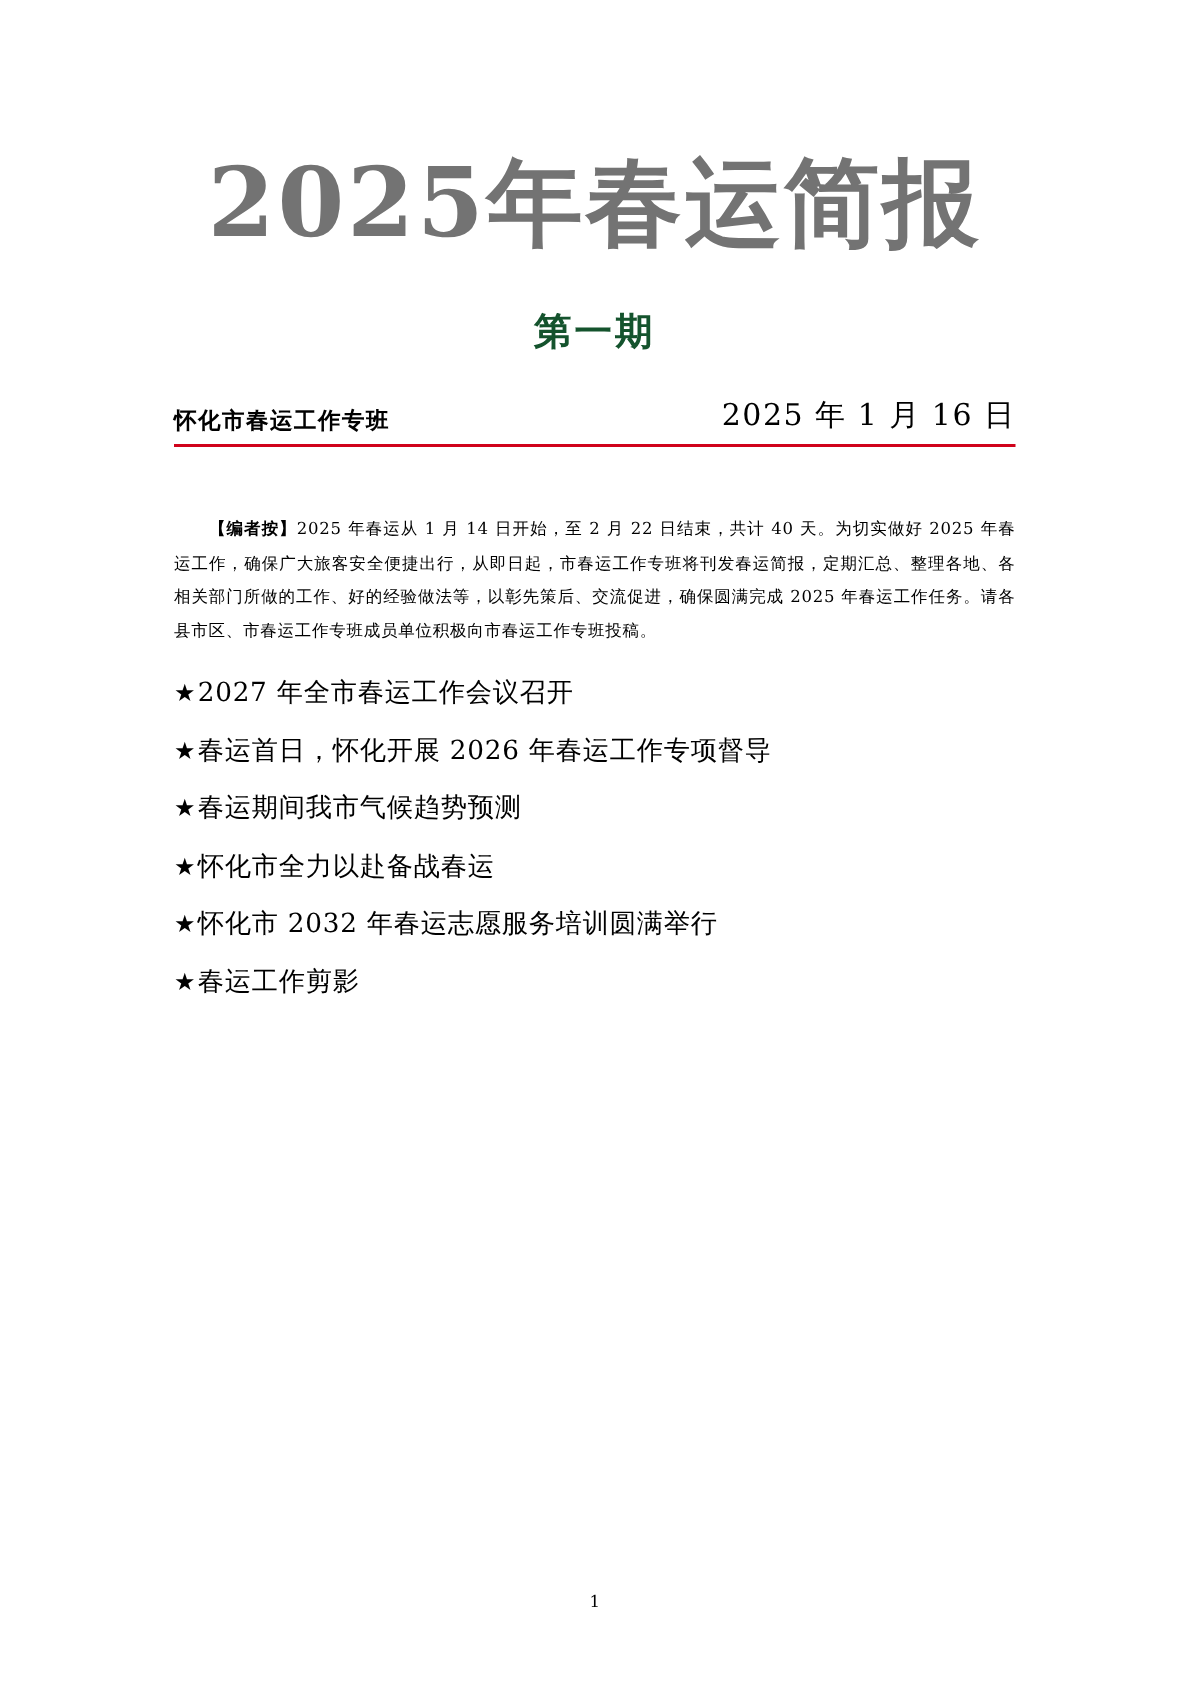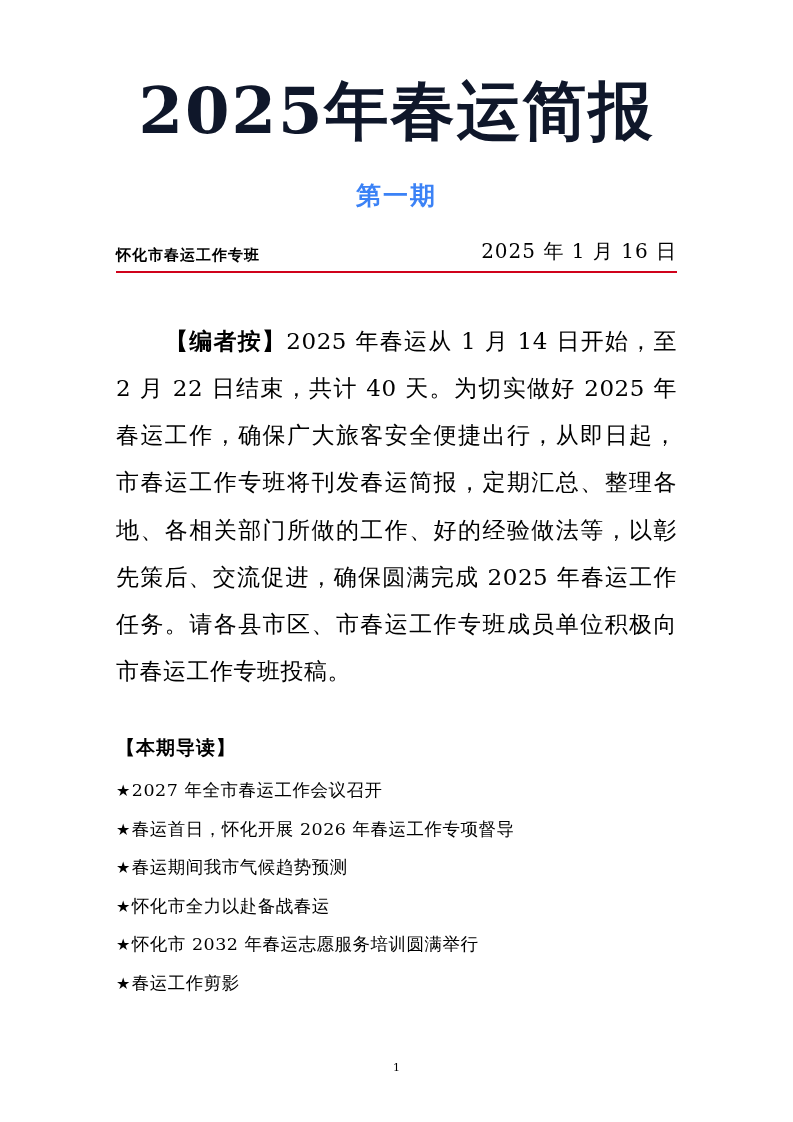--- a/index.html
+++ b/index.html
@@ -17,37 +17,37 @@
   }
   .page {
     position: relative;
     width: 793px;
     height: 1122px;
     box-sizing: border-box;
     padding: 0 116px;
   }
   .masthead {
     text-align: center;
-    color: #0f172a;
+    color: #737373;
     font-family: "DejaVu Serif", "Liberation Serif", serif;
     font-weight: 700;
     font-size: 64px;
     line-height: 1;
     letter-spacing: 2px;
-    padding-top: 79px;
+    padding-top: 104px;
     white-space: nowrap;
   }
   .issue {
     text-align: center;
     font-family: "DejaVu Sans", "Liberation Sans", sans-serif;
     font-weight: 700;
     font-size: 25px;
     letter-spacing: 2px;
     margin-top: 36px;
-    color: #3b82f6;
+    color: #14532d;
   }
   .meta-row {
     display: flex;
     justify-content: space-between;
     align-items: flex-end;
     margin-top: 26px;
     padding-bottom: 6px;
     font-size: 15px;
   }
   .meta-left {
@@ -62,21 +62,21 @@
     letter-spacing: 1px;
   }
   .rule {
     border: 0;
     border-top: 2px solid #d0021b;
     margin: 0;
     height: 0;
   }
   .lead {
     margin-top: 44px;
-    font-size: 23px;
+    font-size: 11px;
     line-height: 2.05;
     text-align: justify;
     text-justify: inter-ideograph;
     letter-spacing: 0.5px;
   }
   .lead .indent {
     display: inline-block;
     width: 2.1em;
   }
   .lead .editor-tag {
@@ -124,21 +124,20 @@
   <div class="issue">第一期</div>
 
   <div class="meta-row">
     <div class="meta-left">怀化市春运工作专班</div>
     <div class="meta-right">2025 年 1 月 16 日</div>
   </div>
   <hr class="rule">
 
   <p class="lead"><span class="indent"></span><span class="editor-tag">【编者按】</span><span>2025 年春运从 1 月 14 日开始，至 2 月 22 日结束，共计 40 天。为切实做好 2025 年春运工作，确保广大旅客安全便捷出行，从即日起，市春运工作专班将刊发春运简报，定期汇总、整理各地、各相关部门所做的工作、好的经验做法等，以彰先策后、交流促进，确保圆满完成 2025 年春运工作任务。请各县市区、市春运工作专班成员单位积极向市春运工作专班投稿。</span></p>
 
-  <div class="toc-title">【本期导读】</div>
 
   <ul class="toc-list">
     <li><span class="star">★</span><span>2027 年全市春运工作会议召开</span></li>
     <li><span class="star">★</span><span>春运首日，怀化开展 2026 年春运工作专项督导</span></li>
     <li><span class="star">★</span><span>春运期间我市气候趋势预测</span></li>
     <li><span class="star">★</span><span>怀化市全力以赴备战春运</span></li>
     <li><span class="star">★</span><span>怀化市 2032 年春运志愿服务培训圆满举行</span></li>
     <li><span class="star">★</span><span>春运工作剪影</span></li>
   </ul>
 

